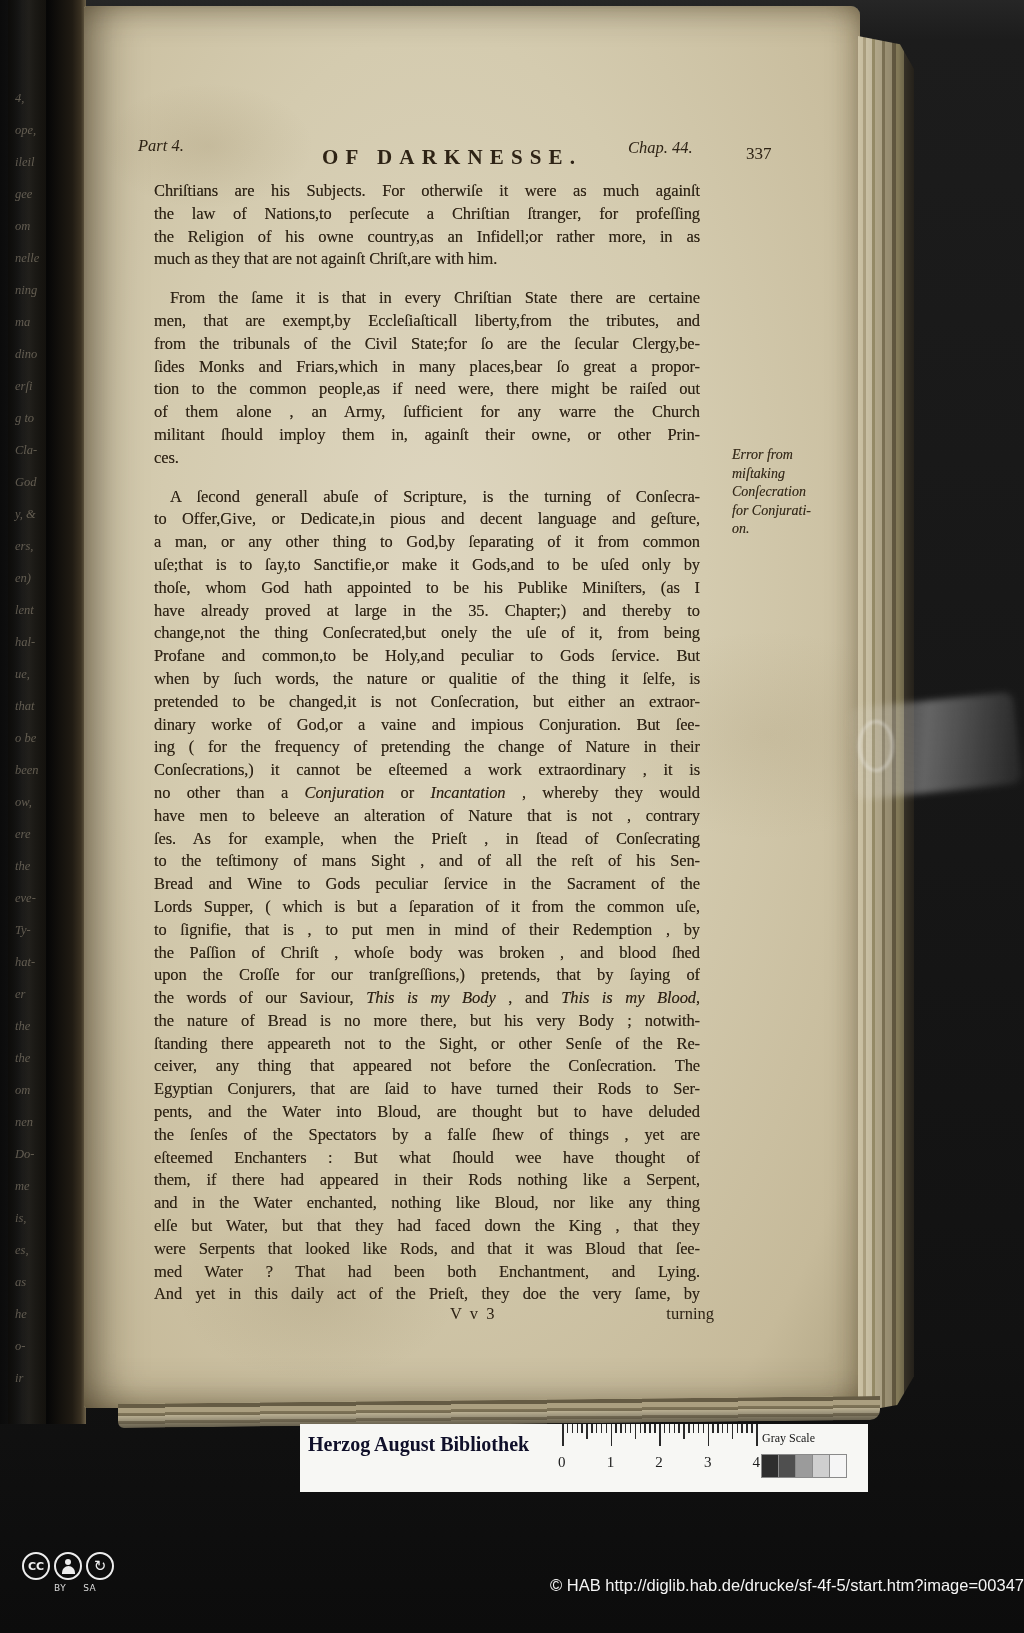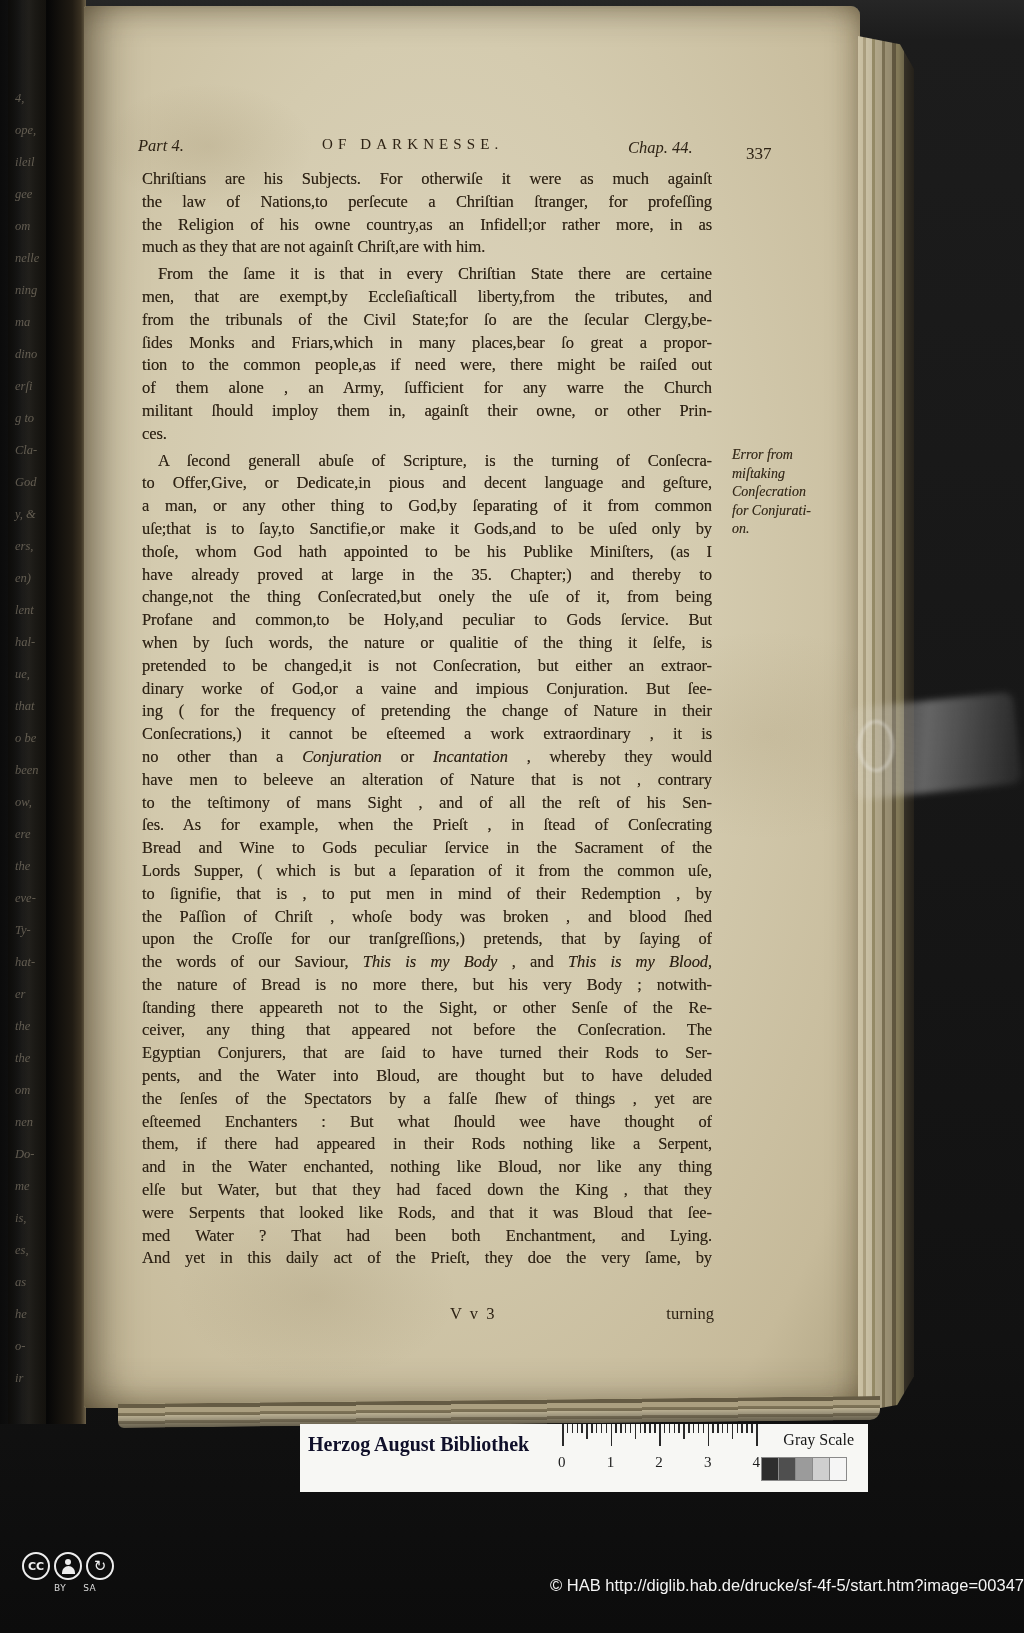--- a/index.html
+++ b/index.html
@@ -31,27 +31,27 @@
       radial-gradient(ellipse at 45% 40%,#ded6c0 0%,#d4cbaf 45%,#c6ba9a 85%,#b0a483 100%);
     box-shadow:
       inset 30px 0 46px -18px rgba(35,26,10,.5),
       inset -14px 0 32px -14px rgba(60,45,20,.38),
       inset 0 -22px 44px -20px rgba(60,45,20,.42),
       inset 0 18px 38px -20px rgba(60,45,20,.34);
     color:#2e2315;
   }
   .page-header span{position:absolute;white-space:nowrap;}
   .hdr-part{left:54px;top:130px;font-style:italic;font-size:16.5px;}
-  .hdr-title{left:238px;top:130px;font-size:15px;letter-spacing:.34em;}
+  .hdr-title{left:238px;top:139px;font-size:21px;letter-spacing:.34em;font-weight:bold;}
   .hdr-chap{left:544px;top:132px;font-style:italic;font-size:16.5px;}
   .hdr-pagenum{left:662px;top:138px;font-size:17px;}
   .text-block{position:absolute;left:54px;top:158px;width:578px;
     font-size:16.5px;line-height:22.8px;letter-spacing:-0.1px;
     text-shadow:0 0 .4px rgba(46,35,21,.55);}
-  .para{margin:4px;}
+  .para{margin:16px;}
   .para.indent .line:first-child{text-indent:16px;}
   .line{text-align:justify;text-align-last:justify;white-space:normal;}
   .line.no-just{text-align-last:left;}
   .line i{font-style:italic;}
   .margin-note{position:absolute;left:636px;top:440px;width:102px;
     font-style:italic;font-size:14px;line-height:18.6px;color:#352a1a;
     text-shadow:0 0 .4px rgba(46,35,21,.5);margin-left:12px;}
   .sig-row{position:absolute;left:54px;top:1298px;width:578px;height:24px;
     font-size:16.5px;}
   .signature{position:absolute;left:54%;letter-spacing:2px;}
@@ -83,21 +83,21 @@
   .ruler{position:absolute;left:262px;top:0;width:212px;height:68px;}
   .ruler-ticks{width:196px;height:22px;
     background:
       repeating-linear-gradient(90deg,#2a2a2a 0 1.4px,transparent 1.4px 4.85px) 0 0/196px 9px no-repeat,
       repeating-linear-gradient(90deg,#2a2a2a 0 1.4px,transparent 1.4px 24.25px) 0 0/196px 15px no-repeat,
       repeating-linear-gradient(90deg,#2a2a2a 0 1.6px,transparent 1.6px 48.5px) 0 0/196px 22px no-repeat;}
   .ruler-nums{display:flex;justify-content:space-between;width:202px;margin-top:8px;
     transform:translateX(-4px);font-size:15px;color:#1c1c1c;
     font-family:"Liberation Serif",serif;}
   .grayscale{position:absolute;right:14px;top:7px;width:92px;}
-  .gs-label{font-size:16px;color:#151515;text-align:right;white-space:nowrap;
+  .gs-label{font-size:12px;color:#151515;text-align:left;white-space:nowrap;
     font-family:"Liberation Serif",serif;}
   .gs-swatches{display:flex;margin-top:8px;}
   .sw{width:16px;height:22px;border:1px solid #8a8a8a;margin-left:-1px;}
   
   .cc-badge{position:absolute;left:22px;top:1552px;width:96px;}
   .cc-row{display:flex;gap:4px;}
   .cc-circle{width:24px;height:24px;border:2px solid #ededed;border-radius:50%;
     display:flex;flex-direction:column;align-items:center;justify-content:center;
     color:#ededed;font:bold 11px "DejaVu Sans",sans-serif;}
   .person-head{width:6px;height:6px;border-radius:50%;background:#ededed;margin-bottom:1px;}
@@ -195,22 +195,22 @@
           <div class="line">have already proved at large in the  35.  Chapter;)    and thereby  to</div>
           <div class="line">change,not the thing Conſecrated,but onely the uſe of it,  from being</div>
           <div class="line">Profane and common,to be Holy,and peculiar to Gods ſervice.    But</div>
           <div class="line">when by ſuch words,  the nature  or  qualitie  of  the  thing it ſelfe, is</div>
           <div class="line">pretended to be changed,it is not Conſecration, but either an extraor-</div>
           <div class="line">dinary worke of  God,or a vaine and impious Conjuration.   But ſee-</div>
           <div class="line">ing ( for the frequency  of pretending the change of  Nature  in  their</div>
           <div class="line">Conſecrations,) it cannot  be eſteemed a  work extraordinary ,    it is</div>
           <div class="line">no other than a  <i>Conjuration</i>  or  <i>Incantation</i> ,   whereby  they  would</div>
           <div class="line">have men to beleeve  an alteration of  Nature  that  is  not ,   contrary</div>
+          <div class="line">ſes.    As  for example,  when the  Prieſt ,  in  ſtead  of  Conſecrating</div>
           <div class="line">to  the  teſtimony  of  mans  Sight ,  and  of  all  the  reſt  of  his  Sen-</div>
-          <div class="line">ſes.    As  for example,  when the  Prieſt ,  in  ſtead  of  Conſecrating</div>
           <div class="line">Bread and Wine to Gods peculiar  ſervice  in  the  Sacrament  of  the</div>
           <div class="line">Lords  Supper, ( which is but a ſeparation of it from the common uſe,</div>
           <div class="line">to ſignifie,  that is ,  to put men in mind of their Redemption ,    by</div>
           <div class="line">the Paſſion  of Chriſt ,   whoſe  body   was  broken ,   and  blood  ſhed</div>
           <div class="line">upon the Croſſe  for  our  tranſgreſſions,)  pretends,  that by ſaying of</div>
           <div class="line">the  words  of  our  Saviour,  <i>This  is  my Body</i> ,  and <i>This is  my Blood</i>,</div>
           <div class="line">the  nature  of  Bread is no more there,  but his very Body ;  notwith-</div>
           <div class="line">ſtanding   there appeareth not to the Sight,  or other Senſe of the Re-</div>
           <div class="line">ceiver,  any  thing  that appeared  not  before  the  Conſecration.  The</div>
           <div class="line">Egyptian  Conjurers,  that are ſaid to have turned their Rods to Ser-</div>

